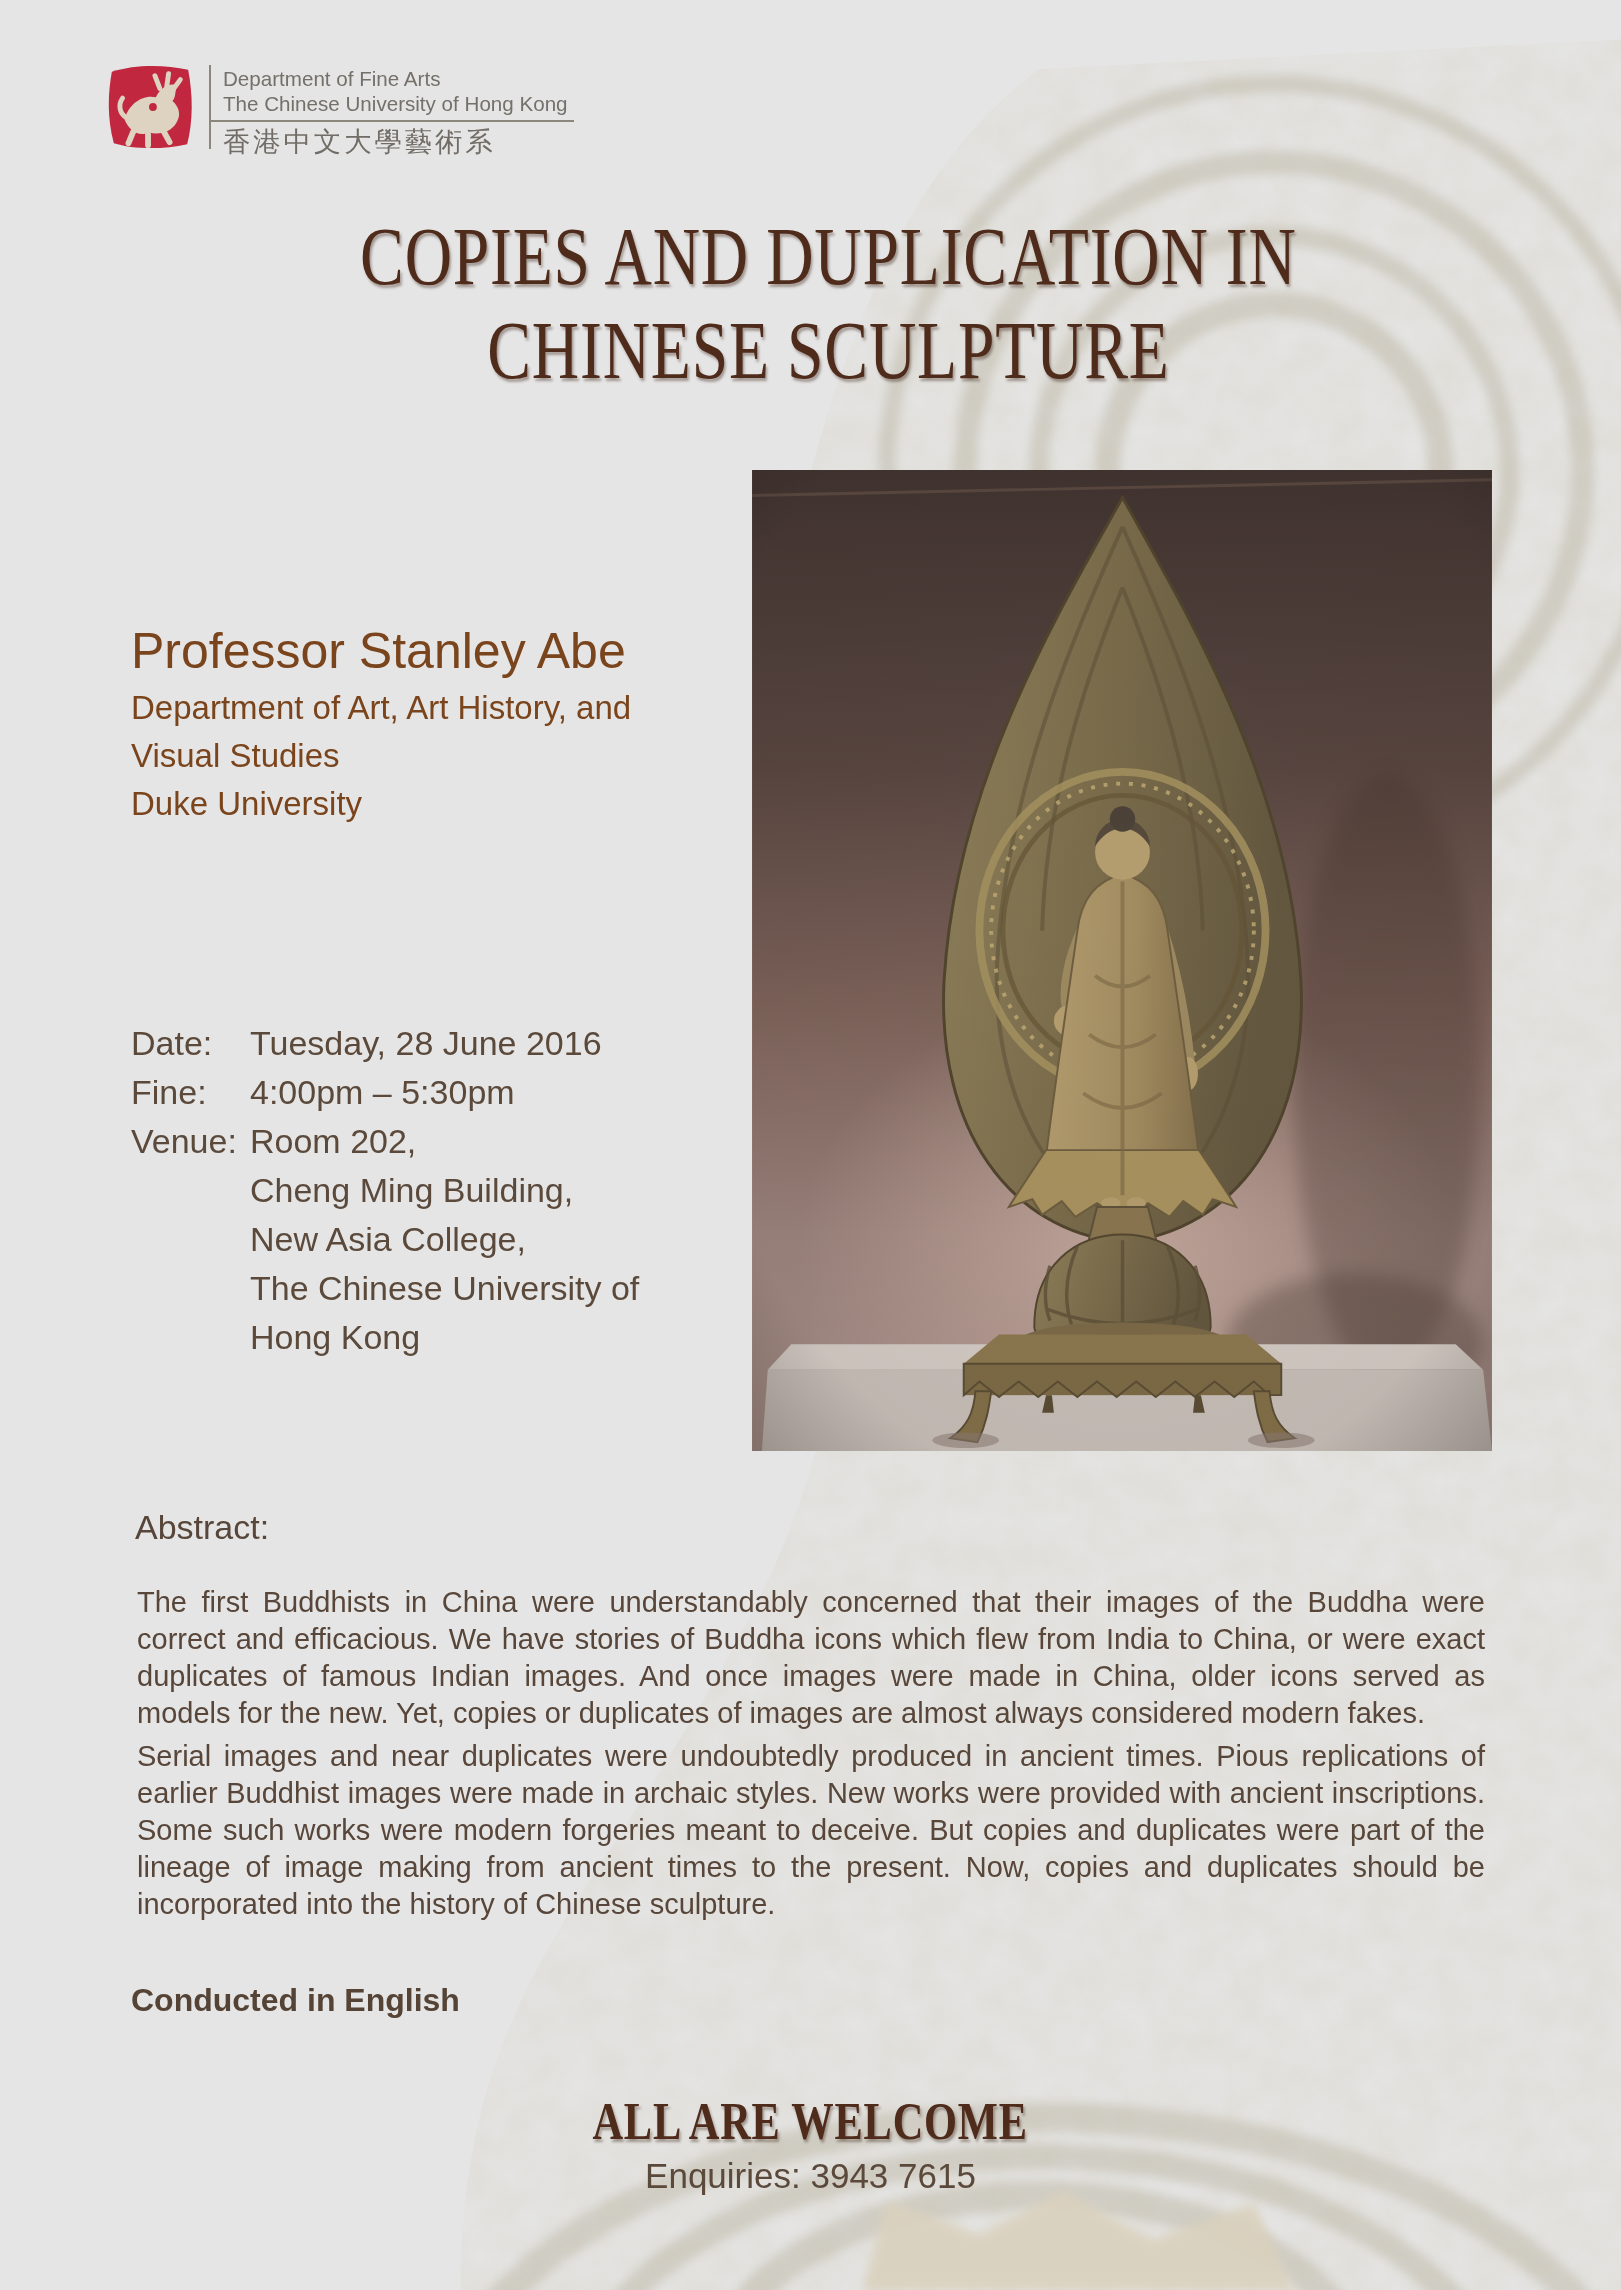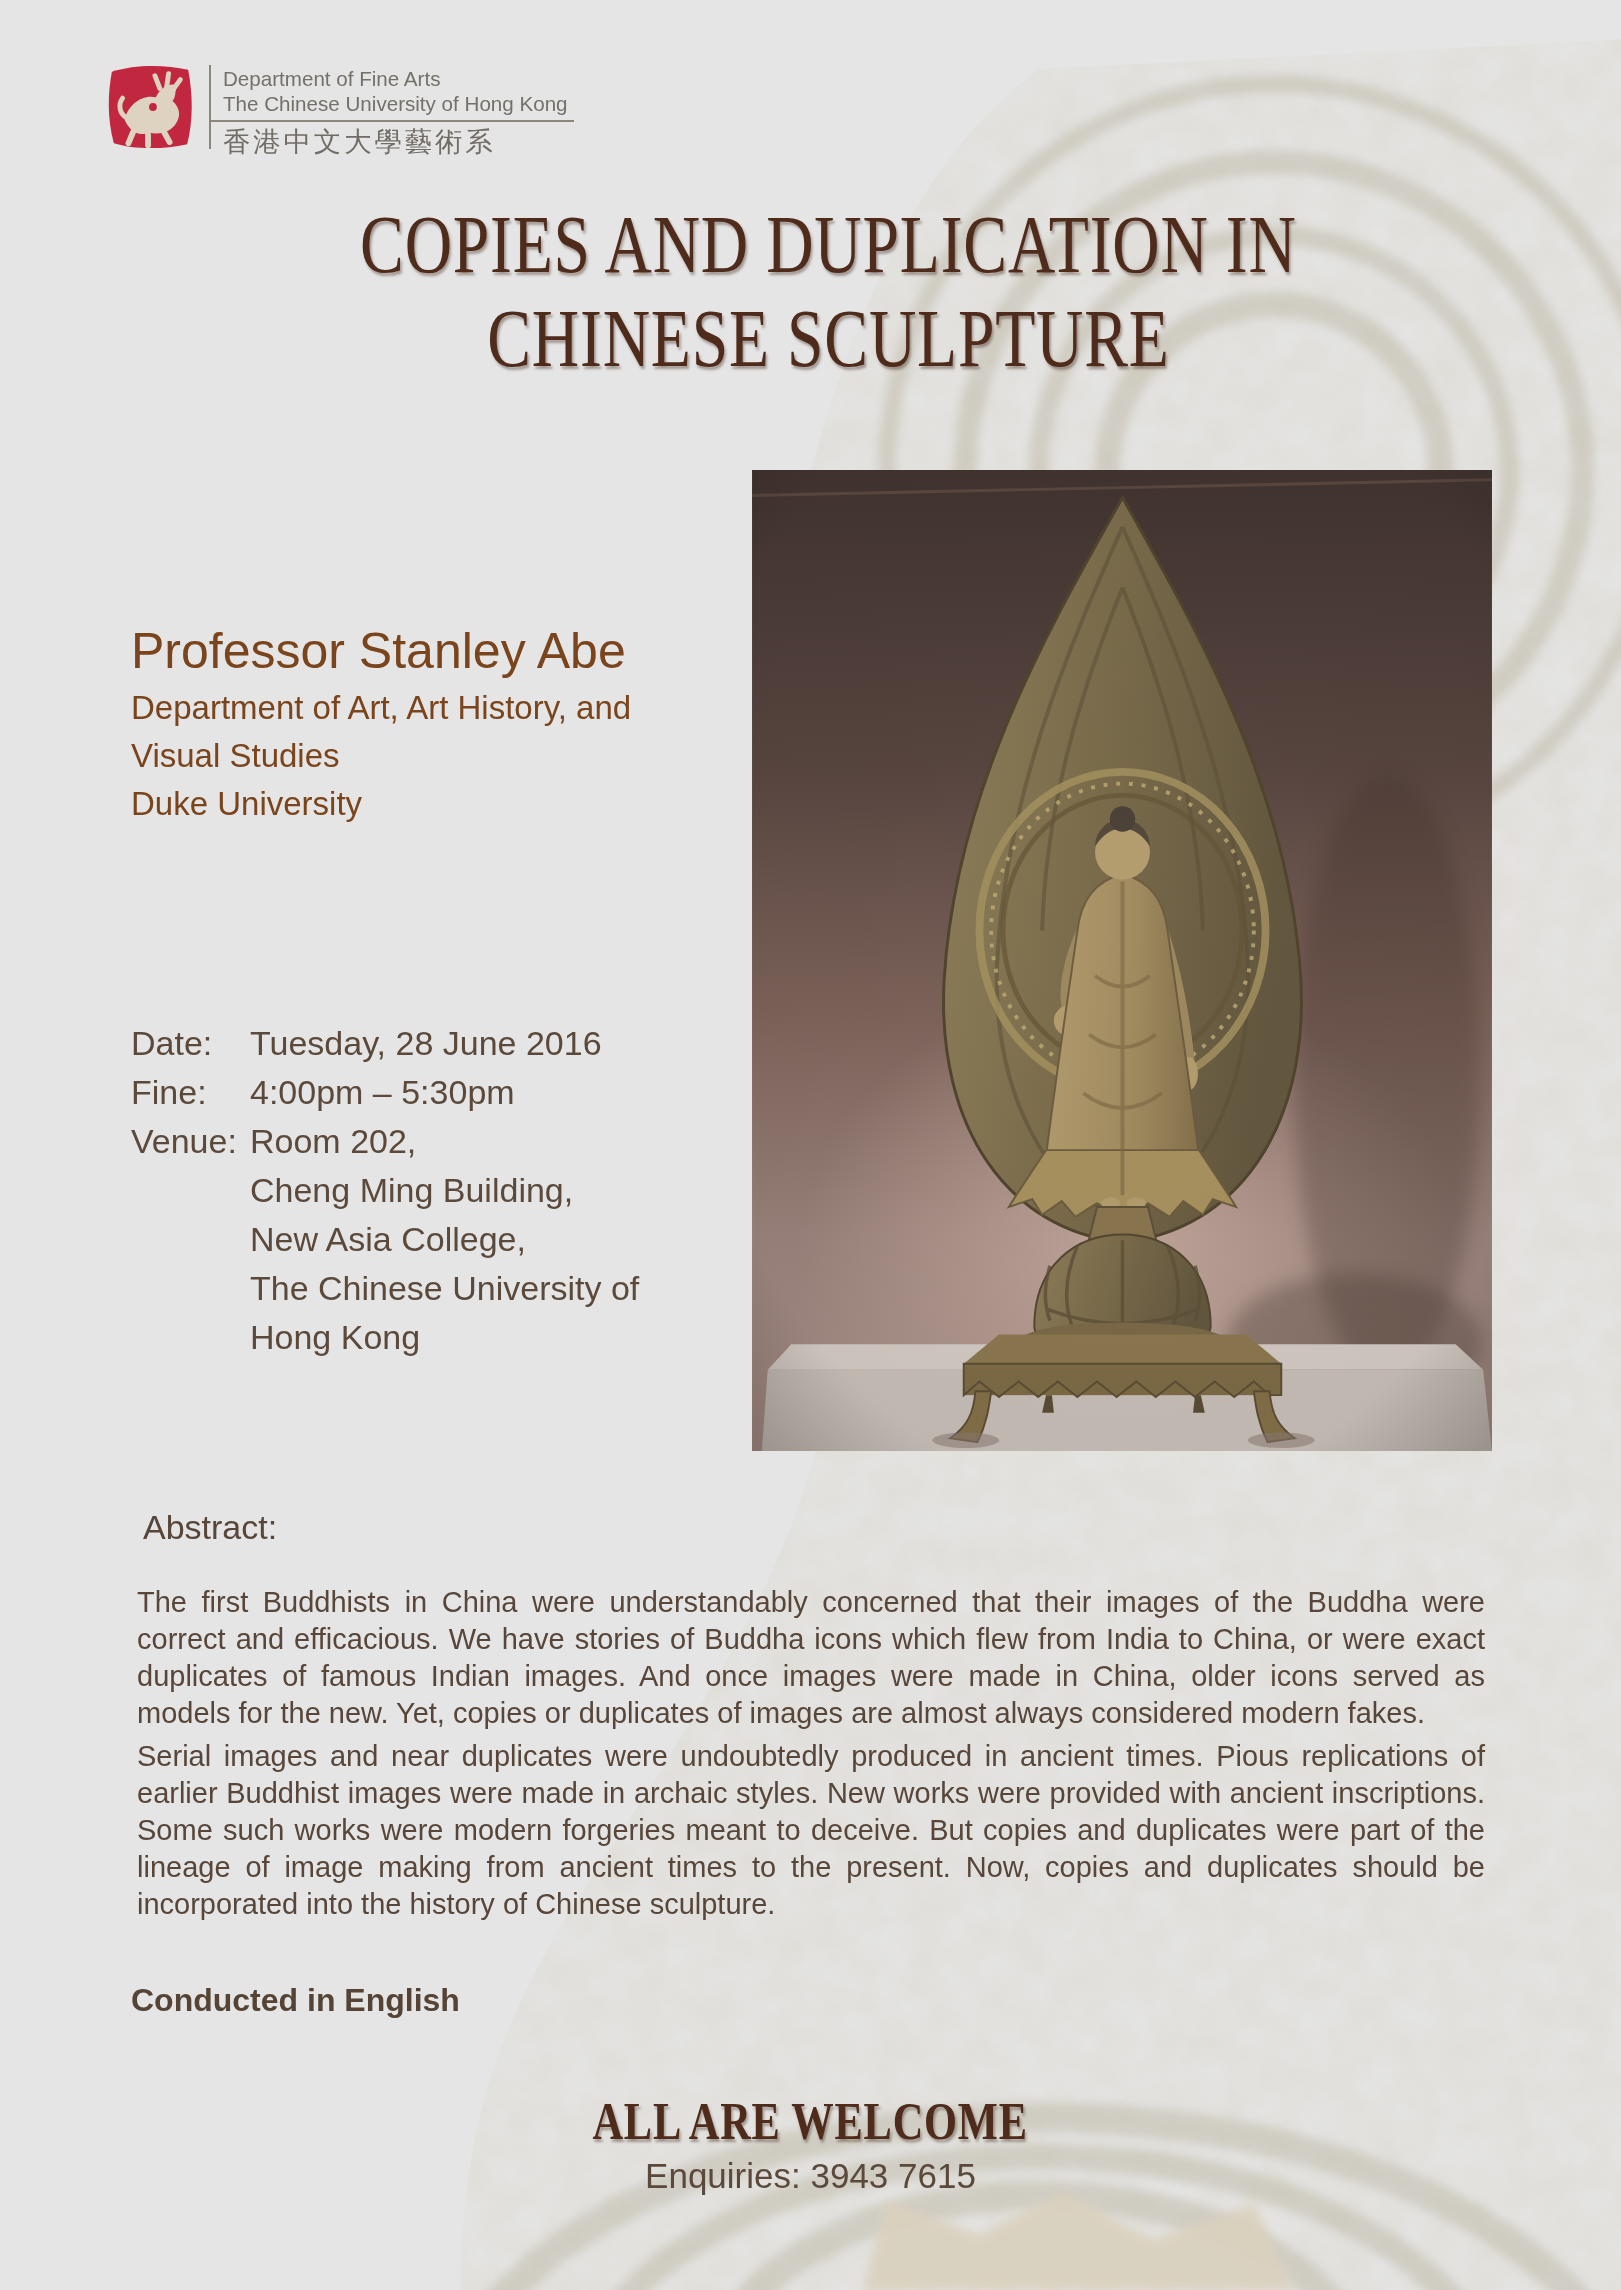--- a/index.html
+++ b/index.html
@@ -12,41 +12,41 @@
   
   .logo{position:absolute;left:105px;top:61px;width:549px;height:94px;}
   .seal{position:absolute;left:0;top:0;width:90px;height:90px;}
   .logo-vrule{position:absolute;left:104px;top:3.9px;width:2px;height:84px;background:#8b877d;}
   .logo-en{position:absolute;left:118px;top:4.9px;font-size:20.6px;line-height:25.5px;color:#74706а;color:#74706a;}
   .logo-hrule{position:absolute;left:104px;top:59px;width:365px;height:2px;background:#8b877d;}
   .logo-zh{position:absolute;left:118px;top:63px;font-size:27.4px;letter-spacing:2.9px;color:#716d66;}
 
   
   .title{position:absolute;left:0;right:0;top:194px;text-align:center;
-    font-family:"Liberation Serif",serif;color:#4f2b1b;font-size:82px;line-height:94px;font-weight:normal;margin:4px;padding-left:36px;}
+    font-family:"Liberation Serif",serif;color:#4f2b1b;font-size:82px;line-height:94px;font-weight:normal;margin:16px;padding-left:36px;}
   .cond{display:inline-block;transform:scaleX(0.80);transform-origin:50% 50%;white-space:nowrap;
     letter-spacing:1px;text-shadow:2px 2.9px 2.9px rgba(60,36,22,0.40);}
 
   
   .speaker{position:absolute;left:131px;top:619px;color:#7a441c;}
   .speaker-name{font-size:50px;line-height:65px;}
   .speaker-sub{font-size:33px;line-height:48px;}
 
   
   .details{position:absolute;left:131px;top:1019px;font-size:34px;line-height:49px;color:#5b4a3b;}
   .drow{display:flex;}
   .dlabel{width:119px;flex:0 0 119px;}
   .dval{white-space:nowrap;}
 
   
   .photo{position:absolute;left:752px;top:470px;width:740px;height:981px;margin:0;}
 
   
   .abstract{position:absolute;left:131px;top:1506px;width:1360px;color:#574639;}
-  .abstract-h{font-size:34px;line-height:43px;font-weight:normal;margin:0 0 35px 12px;}
+  .abstract-h{font-size:34px;line-height:43px;font-weight:normal;margin:0 0 35px 4px;}
   .abstract p{font-size:29px;line-height:37px;text-align:justify;margin:6px;}
 
   .conducted{position:absolute;left:131px;top:1982px;font-size:32px;font-weight:bold;color:#554436;}
 
   
   .welcome{position:absolute;left:0;right:0;top:2092px;text-align:center;
     font-family:"Liberation Serif",serif;font-size:53px;line-height:59px;color:#4f2b1b;font-weight:bold;}
   .welcome .cond{letter-spacing:1px;}
   .enquiries{position:absolute;left:0;right:0;top:2156px;text-align:center;font-size:35px;color:#5b4a3b;}
 </style>

